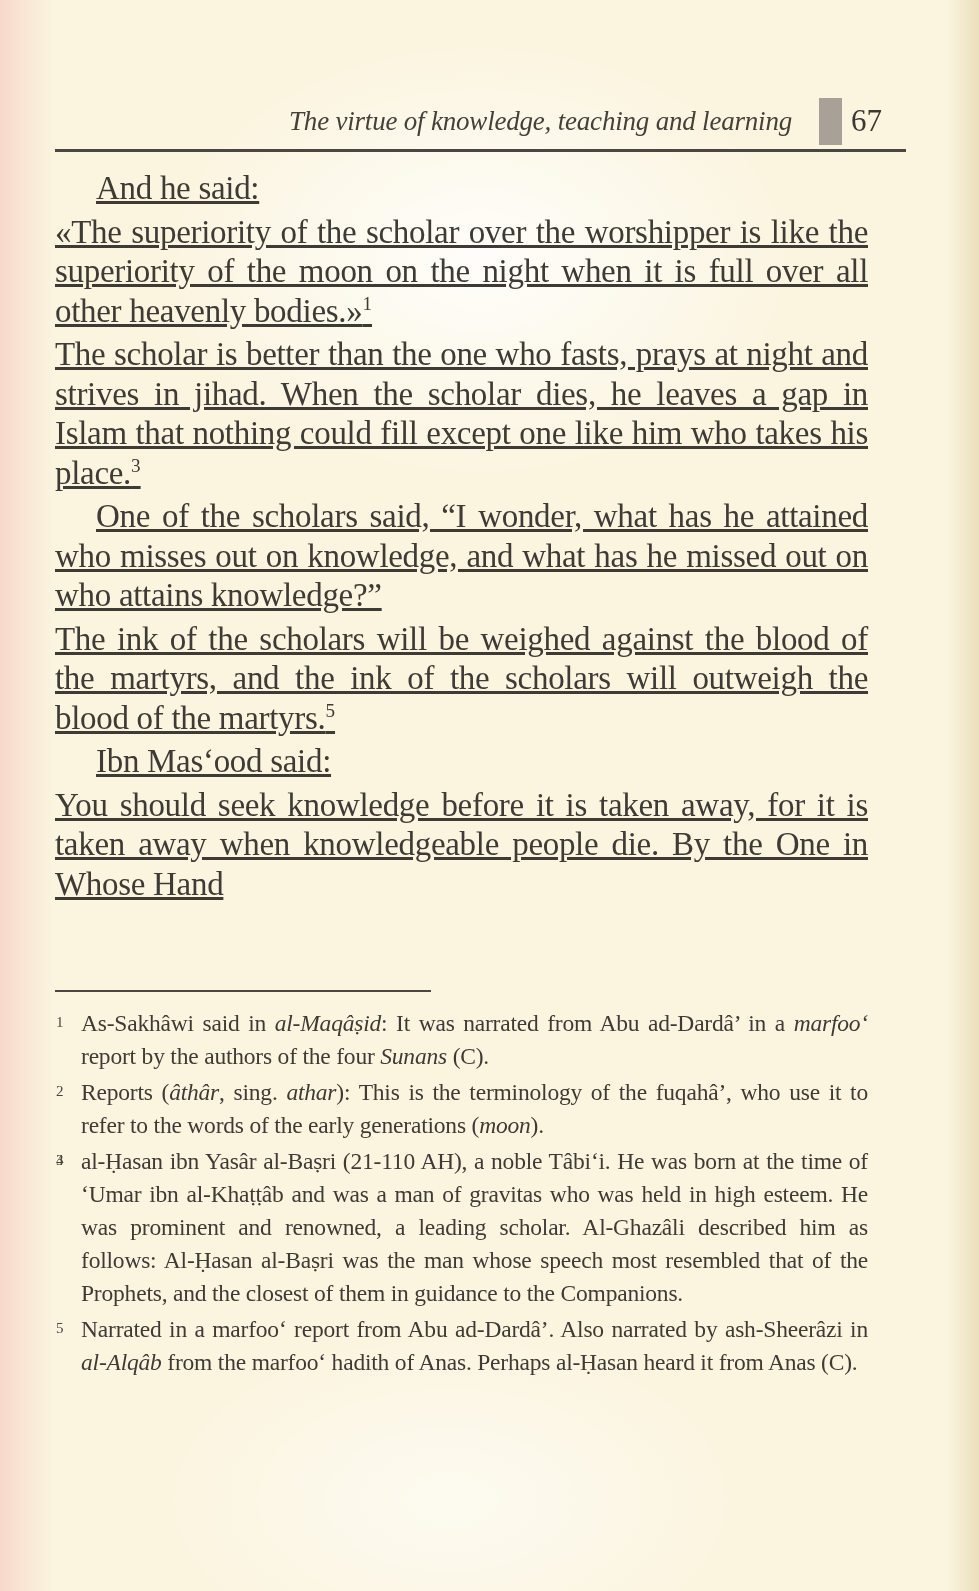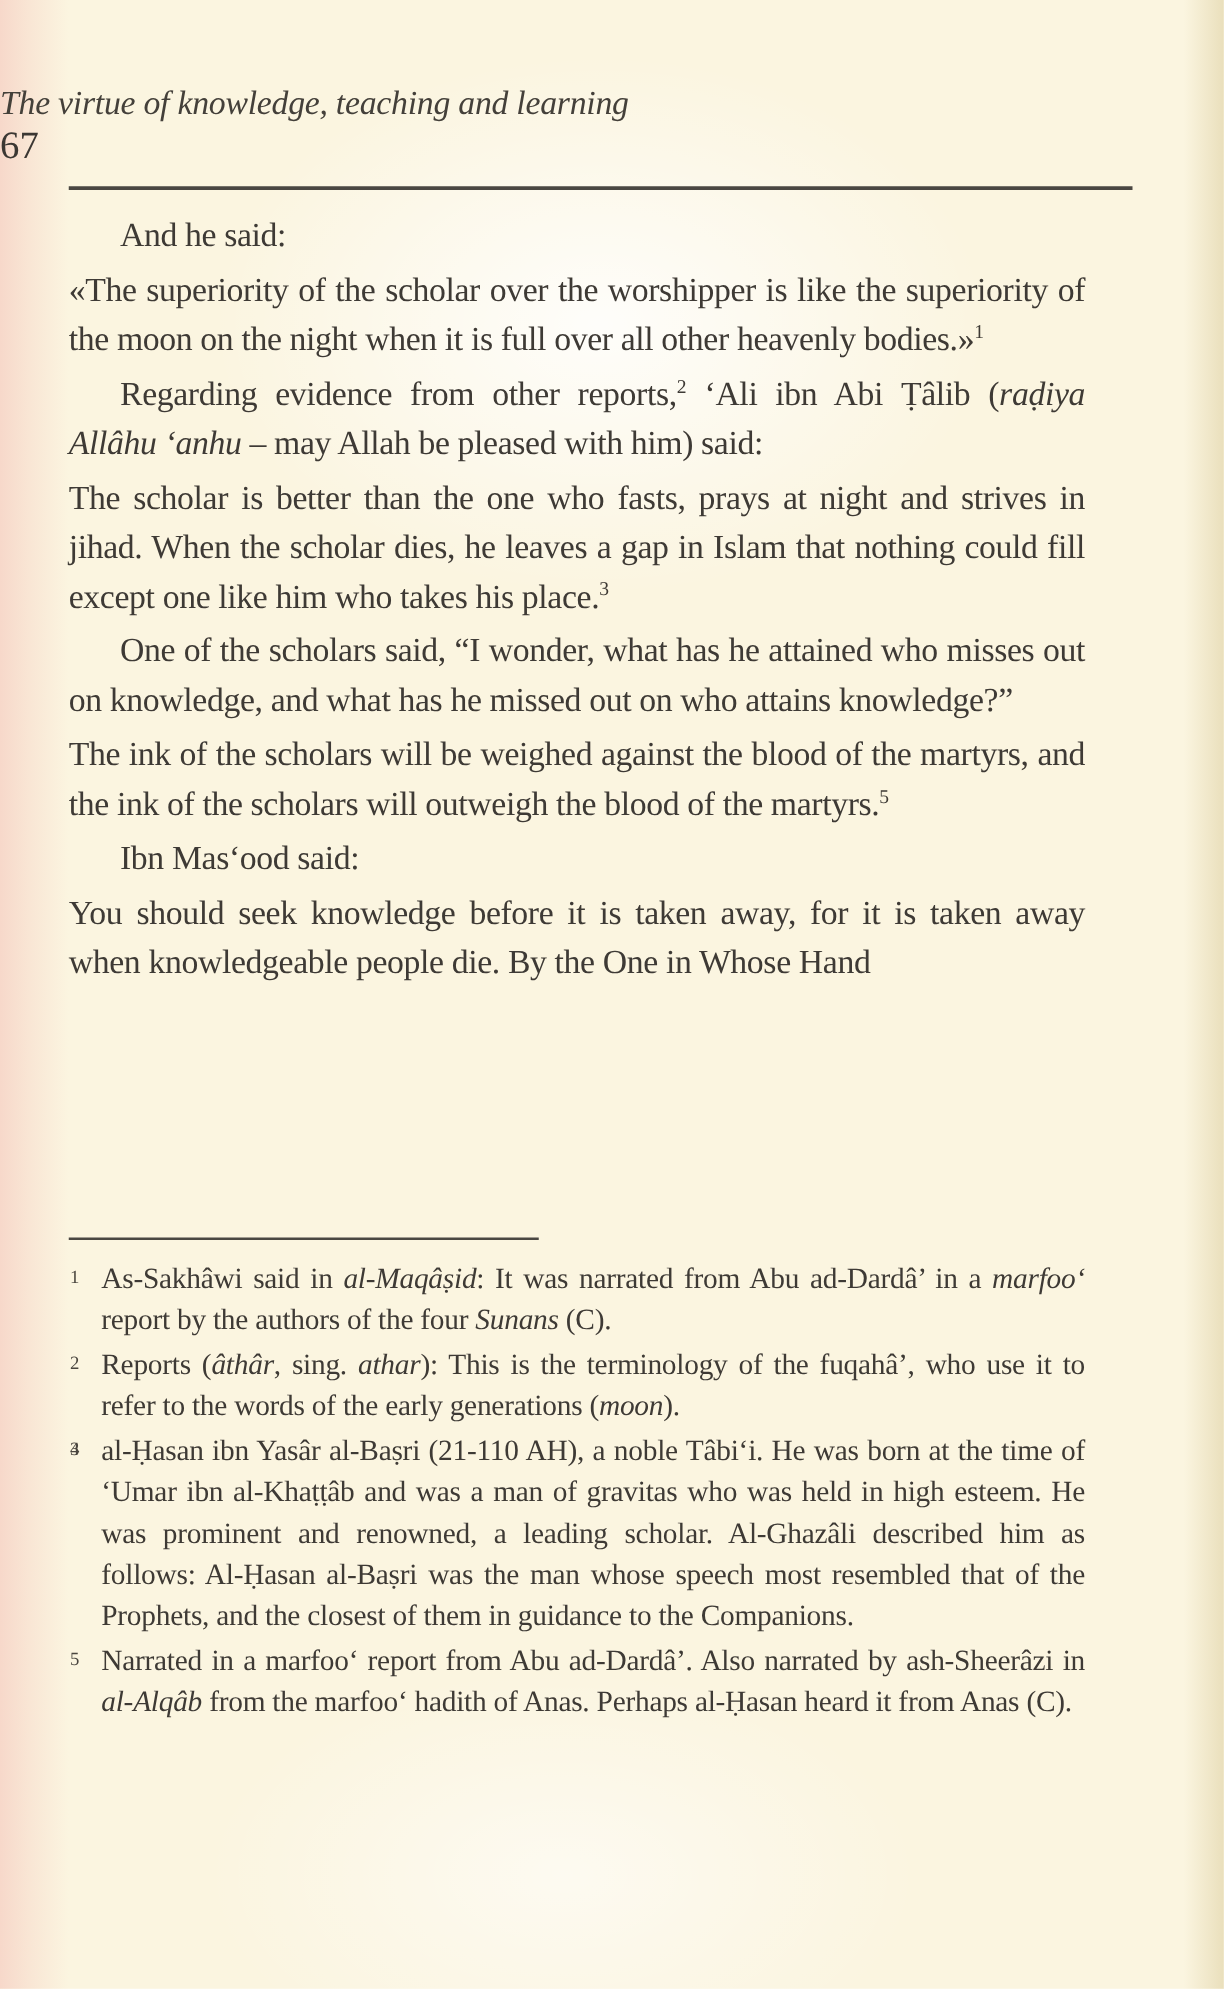--- a/index.html
+++ b/index.html
@@ -11,38 +11,39 @@
       radial-gradient(ellipse 430px 300px at 480px 260px, rgba(255,255,255,0.85), rgba(255,255,255,0) 72%),
       radial-gradient(ellipse 380px 220px at 450px 1500px, rgba(255,255,255,0.55), rgba(255,255,255,0) 75%),
       linear-gradient(to right, #f7d8ca 0px, rgba(247,216,202,0.55) 22px, rgba(247,216,202,0) 55px),
       linear-gradient(to left, rgba(228,216,176,0.75) 0px, rgba(228,216,176,0) 32px),
       #fbf5e0;
     font-family:"Liberation Serif", serif;
     color:#3e3a35;
   }
   
   .hdr{
-    position:absolute;top:84px;left:0;right:97px;height:50px;
-    display:flex;justify-content:flex-end;flex-direction:column;
+    position:absolute;top:96px;left:0;right:97px;height:50px;
+    display:flex;align-items:center;justify-content:flex-end;
   }
   .hdr-title{
     font-style:italic;font-size:27px;letter-spacing:-0.2px;color:#44403a;
   }
   .hdr-marker{
     width:23px;height:47px;background:#a7a198;margin-left:27px;margin-right:9px;
   }
   .hdr-num{font-size:31px;color:#3b3733;}
   .hdr-rule{
     position:absolute;top:149px;left:55px;width:851px;height:3px;background:#4a4742;
   }
   
   .content{
     position:absolute;top:169px;left:55px;width:813px;
-    font-size:27px;line-height:39.5px;letter-spacing:-0.3px;
+    font-size:33px;line-height:39.5px;letter-spacing:-0.3px;
     text-align:justify;
+    text-decoration:underline;
   }
   .content p{margin:0 0 4px 0;}
   .content p.indent{text-indent:41px;}
   .content p.flush{text-indent:0;}
   .content p.quote{}
   sup{font-size:58%;line-height:0;vertical-align:super;letter-spacing:0;}
   
   .footnotes{
     position:absolute;top:990px;left:55px;width:813px;
     font-size:23.5px;line-height:33px;letter-spacing:-0.2px;
@@ -63,21 +64,20 @@
   <div class="hdr">
     <span class="hdr-title">The virtue of knowledge, teaching and learning</span>
     <span class="hdr-marker"></span>
     <span class="hdr-num">67</span>
   </div>
   <div class="hdr-rule"></div>
 
   <div class="content">
     <p class="indent"><span>And he said:</span></p>
     <p class="flush"><span>«The superiority of the scholar over the worshipper is like the superiority of the moon on the night when it is full over all other heavenly bodies.»</span><sup>1</sup></p>
-    <p class="indent"><span>Regarding evidence from other reports,</span><sup>2</sup><span> ‘Ali ibn Abi Ṭâlib (</span><i>raḍiya Allâhu ‘anhu</i><span> – may Allah be pleased with him) said:</span></p>
     <p class="quote"><span>The scholar is better than the one who fasts, prays at night and strives in jihad. When the scholar dies, he leaves a gap in Islam that nothing could fill except one like him who takes his place.</span><sup>3</sup></p>
     <p class="indent"><span>One of the scholars said, “I wonder, what has he attained who misses out on knowledge, and what has he missed out on who attains knowledge?”</span></p>
     <p class="quote"><span>The ink of the scholars will be weighed against the blood of the martyrs, and the ink of the scholars will outweigh the blood of the martyrs.</span><sup>5</sup></p>
     <p class="indent"><span>Ibn Mas‘ood said:</span></p>
     <p class="quote"><span>You should seek knowledge before it is taken away, for it is taken away when knowledgeable people die. By the One in Whose Hand</span></p>
   </div>
 
   <div class="footnotes">
     <div class="fn-rule"></div>
     <div class="fn">

